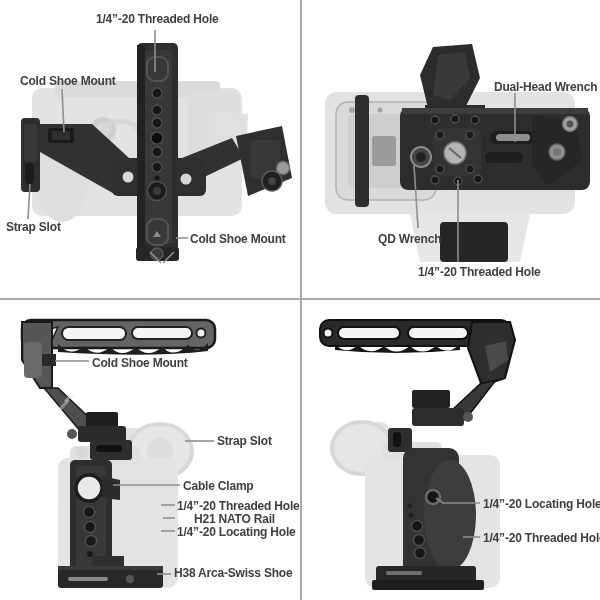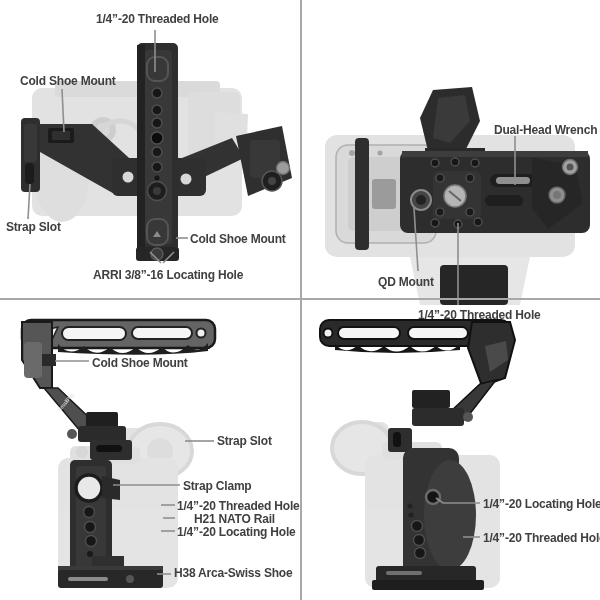--- a/index.html
+++ b/index.html
@@ -1,21 +1,21 @@
 <!DOCTYPE html>
 <html><head>
 <meta charset="utf-8">
 <style>
   html,body{margin:0;padding:0;background:#fff;}
   #stage{
     position:relative;width:600px;height:600px;background:#ffffff;
     font-family:"Liberation Sans",sans-serif;overflow:hidden;
   }
   .quad{position:absolute;width:300px;height:300px;}
-  #q-tl{left:0;top:0;}#q-tr{left:300px;top:0;margin-top:43px;}
+  #q-tl{left:0;top:0;}#q-tr{left:300px;top:0;}
   #q-bl{left:0;top:300px;}#q-br{left:300px;top:300px;}
   .quad svg{position:absolute;left:0;top:0;}
   .divider-v{position:absolute;left:300px;top:0;width:2px;height:600px;background:#a8a8a8;}
   .divider-h{position:absolute;left:0;top:298px;width:600px;height:2px;background:#a8a8a8;}
   .label{
     position:absolute;font-weight:700;font-size:12px;line-height:12px;
     color:#404040;white-space:nowrap;letter-spacing:-0.2px;
   }
   .leader{stroke:#8f8f8f;stroke-width:1.6;fill:none;}
   .cage{fill:#2e2e2e;}
@@ -88,21 +88,20 @@
         <line class="leader" x1="28" y1="219" x2="30" y2="184"></line>
         <line class="leader" x1="176" y1="238" x2="188" y2="238"></line>
         <line class="leader" x1="150" y1="252" x2="161" y2="263"></line>
         <line class="leader" x1="174" y1="252" x2="163" y2="263"></line>
       </g>
     </svg>
     <div class="label" style="left:96px;top:13px">1/4”-20 Threaded Hole</div>
     <div class="label" style="left:20px;top:75px">Cold Shoe Mount</div>
     <div class="label" style="left:6px;top:221px">Strap Slot</div>
     <div class="label" style="left:190px;top:233px">Cold Shoe Mount</div>
-    <div class="label" style="left:93px;top:269px">ARRI 3/8”-16 Locating Hole</div>
   </div>
 
   <div class="quad" id="q-tr">
     <svg width="300" height="300" viewBox="0 0 300 300">
       <g class="faded">
         <rect x="25" y="92" width="250" height="122" rx="12" fill="#c6c6c6"></rect>
         <polygon points="110,214 230,214 220,262 120,262" fill="#cfcfcf"></polygon>
         <polygon points="210,127 262,133 258,172 210,172" fill="#bdbdbd"></polygon>
       </g>
       <g opacity="0.85">
@@ -150,21 +149,21 @@
       <g>
         <rect x="140" y="222" width="68" height="40" rx="4" fill="#262626"></rect>
       </g>
       <g>
         <line class="leader" x1="215" y1="93" x2="215" y2="142"></line>
         <line class="leader" x1="114" y1="165" x2="118" y2="228"></line>
         <line class="leader" x1="158" y1="180" x2="158" y2="262"></line>
       </g>
     </svg>
     <div class="label" style="left:194px;top:81px">Dual-Head Wrench</div>
-    <div class="label" style="left:78px;top:233px">QD Mount</div>
+    <div class="label" style="left:78px;top:233px">QD Wrench</div>
     <div class="label" style="left:118px;top:266px">1/4”-20 Threaded Hole</div>
   </div>
 
   <div class="quad" id="q-bl">
     <svg width="300" height="300" viewBox="0 0 300 300">
       <g class="faded">
         <rect x="120" y="128" width="48" height="50" rx="8" fill="#c9c9c9"></rect>
         <ellipse cx="160" cy="151" rx="32" ry="27" fill="#cfcfcf" stroke="#b2b2b2" stroke-width="4"></ellipse>
         <circle cx="160" cy="151" r="13" fill="#bdbdbd"></circle>
         <rect x="58" y="158" width="120" height="130" rx="10" fill="#c9c9c9"></rect>
@@ -210,21 +209,21 @@
         <line class="leader" x1="185" y1="141" x2="214" y2="141"></line>
         <line class="leader" x1="113" y1="185" x2="180" y2="185"></line>
         <line class="leader" x1="161" y1="205" x2="175" y2="205"></line>
         <line class="leader" x1="163" y1="218" x2="175" y2="218"></line>
         <line class="leader" x1="161" y1="231" x2="175" y2="231"></line>
         <line class="leader" x1="157" y1="274" x2="171" y2="274"></line>
       </g>
     </svg>
     <div class="label" style="left:92px;top:57px">Cold Shoe Mount</div>
     <div class="label" style="left:217px;top:135px">Strap Slot</div>
-    <div class="label" style="left:183px;top:180px">Strap Clamp</div>
+    <div class="label" style="left:183px;top:180px">Cable Clamp</div>
     <div class="label" style="left:177px;top:200px">1/4”-20 Threaded Hole</div>
     <div class="label" style="left:194px;top:213px">H21 NATO Rail</div>
     <div class="label" style="left:177px;top:226px">1/4”-20 Locating Hole</div>
     <div class="label" style="left:174px;top:267px">H38 Arca-Swiss Shoe</div>
   </div>
 
   <div class="quad" id="q-br">
     <svg width="300" height="300" viewBox="0 0 300 300">
       <g class="faded">
         <rect x="45" y="122" width="44" height="52" rx="8" fill="#c9c9c9"></rect>

